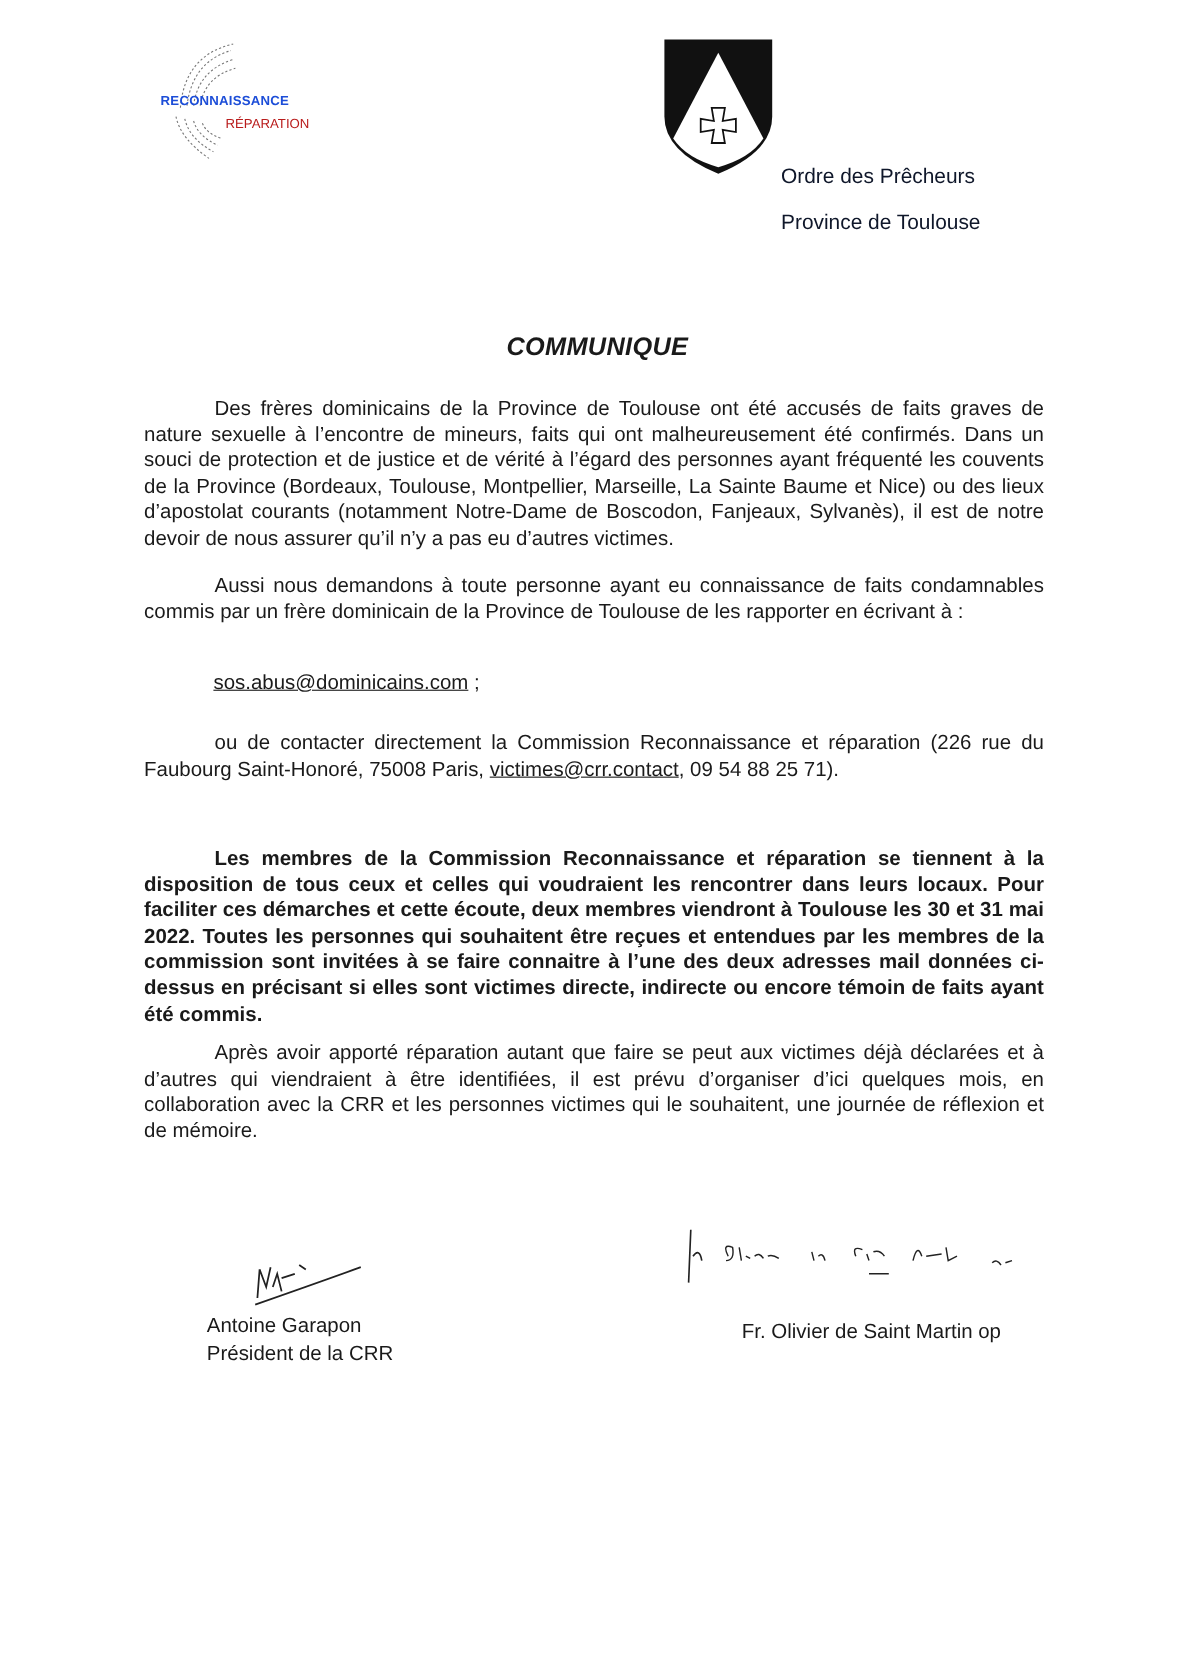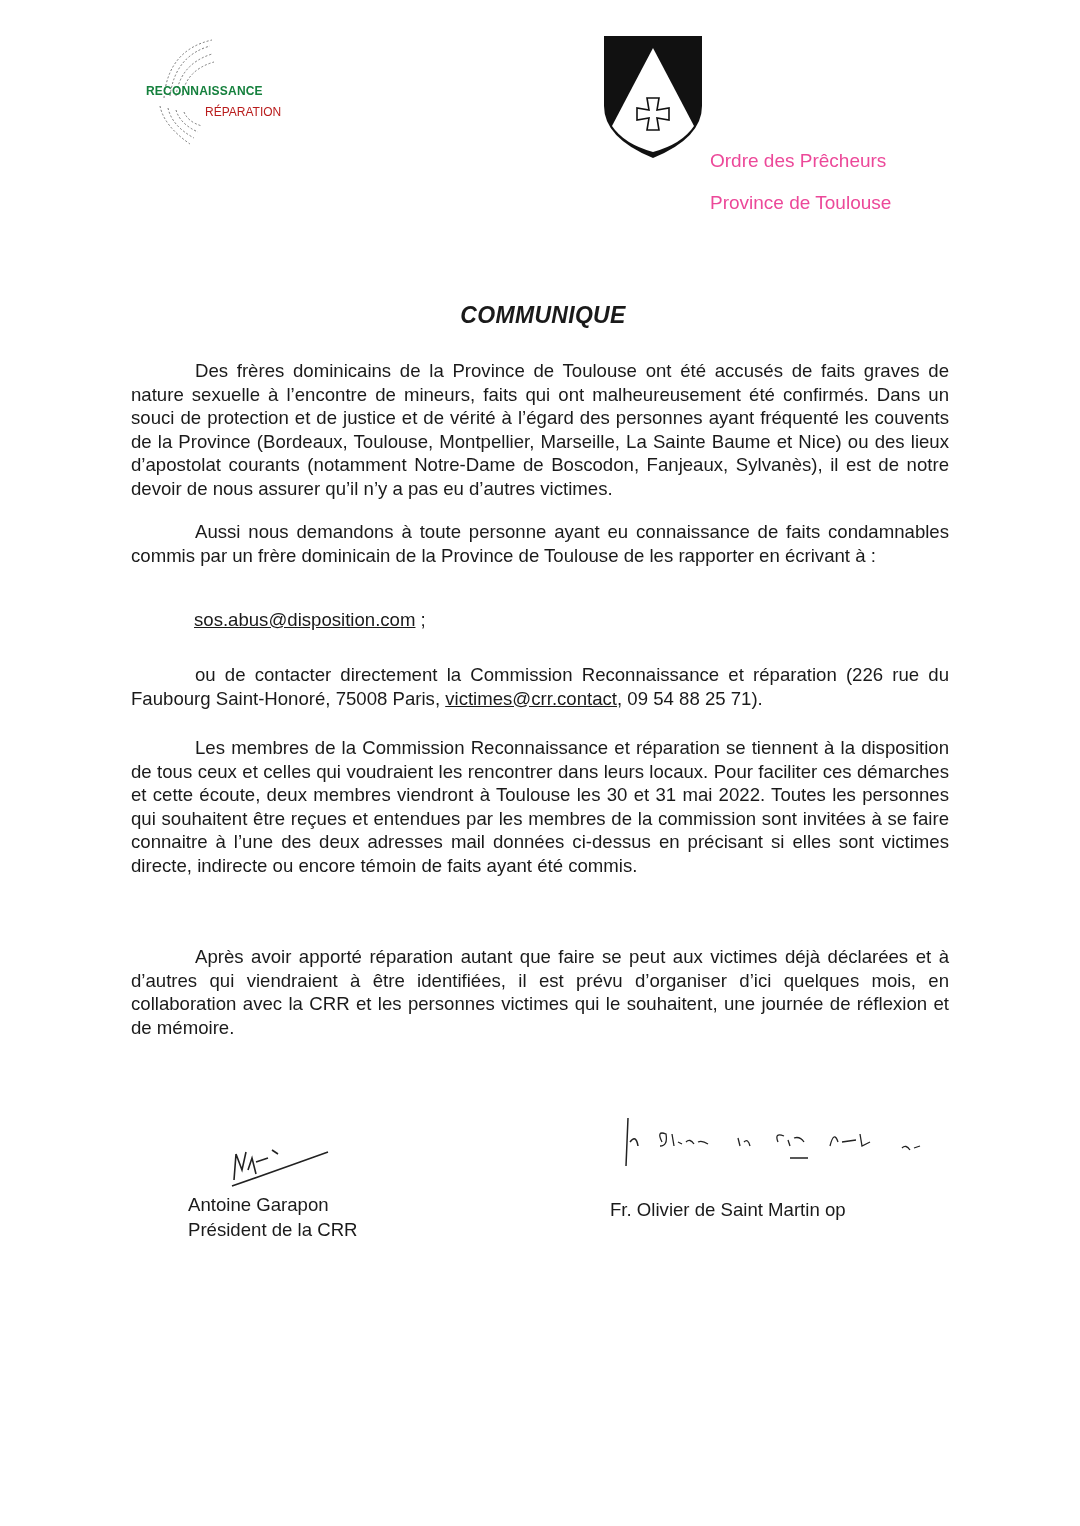--- a/index.html
+++ b/index.html
@@ -4,45 +4,45 @@
 <style>
   html, body { margin: 0; padding: 0; }
   body {
     width: 1080px; height: 1526px; background: #ffffff; position: relative; overflow: hidden;
     font-family: "Liberation Sans", sans-serif; color: #1a1a1a;
   }
   .abs { position: absolute; }
   
   .crr-logo { left: 140px; top: 36px; width: 160px; height: 115px; }
   .crr-logo svg { position: absolute; left: 10px; top: 0; }
-  .crr-line1 { position: absolute; left: 6px; top: 48px; font-size: 12px; letter-spacing: 0.2px; color: #15803d; font-weight: bold; }
+  .crr-line1 { position: absolute; left: 6px; top: 48px; font-size: 12px; letter-spacing: 0.2px; color: #1d4ed8; font-weight: bold; }
   .crr-line2 { position: absolute; left: 65px; top: 69px; font-size: 12px; color: #b91c1c; }
   
   .shield { left: 602px; top: 34px; width: 102px; height: 126px; }
-  .order-line { font-size: 19px; color: #ec4899; left: 710px; }
+  .order-line { font-size: 19px; color: #0f172a; left: 710px; }
   .order1 { top: 150px; }
   .order2 { top: 192px; }
   .title {
     left: 0; width: 1086px; text-align: center; top: 302px;
     font-size: 23px; font-weight: bold; font-style: italic; letter-spacing: 0.3px;
   }
   .para {
     left: 131px; width: 818px; font-size: 18.6px; line-height: 23.6px; text-align: justify;
   }
   .para .indent { display: inline-block; width: 64px; }
   .p1 { top: 359px; }
   .p2 { top: 520px; }
   .email-line { left: 194px; top: 609px; font-size: 18.6px; }
   .email-line a, .p3 a { color: #1a1a1a; text-decoration: underline; }
   .p3 { top: 663px; }
-  .p4 { top: 736px; }
+  .p4 { top: 768px; font-weight: bold; }
   .p5 { top: 945px; }
   .sig-block { font-size: 18.6px; line-height: 25px; }
   .sig-left { left: 188px; top: 1192px; }
-  .sig-right { left: 610px; top: 1197px; width: 300px; text-align: left; }
+  .sig-right { left: 610px; top: 1197px; width: 300px; text-align: right; }
   .sig-scrawl { position: absolute; }
 </style>
 </head>
 <body>
 
 <div class="abs crr-logo">
   <svg width="90" height="115" viewBox="0 0 90 115">
     <g fill="none" stroke="#777" stroke-width="1" stroke-dasharray="2 2">
       <path d="M20 60 Q25 20 60 10"></path>
       <path d="M14 62 Q18 14 62 4"></path>
@@ -70,21 +70,21 @@
 <div class="abs order-line order1">Ordre des Prêcheurs</div>
 <div class="abs order-line order2">Province de Toulouse</div>
 
 <div class="abs title">COMMUNIQUE</div>
 
 <div class="abs para p1"><span class="indent"></span><span>Des frères dominicains de la Province de Toulouse ont été accusés de faits graves de nature sexuelle à l’encontre de mineurs, faits qui ont malheureusement été confirmés. Dans un souci de protection et de justice et de vérité à l’égard des personnes ayant fréquenté les couvents de la Province (Bordeaux, Toulouse, Montpellier, Marseille, La Sainte Baume et Nice) ou des lieux d’apostolat courants (notamment Notre-Dame de Boscodon, Fanjeaux, Sylvanès), il est de notre devoir de nous assurer qu’il n’y a pas eu d’autres victimes.</span></div>
 
 <div class="abs para p2"><span class="indent"></span><span>Aussi nous demandons à toute personne ayant eu connaissance de faits condamnables commis par un frère dominicain de la Province de Toulouse de les rapporter en écrivant à :</span></div>
 
 <div class="abs email-line">
-  <a>sos.abus@disposition.com</a><span> ;</span>
+  <a>sos.abus@dominicains.com</a><span> ;</span>
 </div>
 
 <div class="abs para p3"><span class="indent"></span><span>ou de contacter directement la Commission Reconnaissance et réparation (226 rue du Faubourg Saint-Honoré, 75008 Paris, </span><a>victimes@crr.contact</a><span>, 09 54 88 25 71).</span></div>
 
 <div class="abs para p4"><span class="indent"></span><span>Les membres de la Commission Reconnaissance et réparation se tiennent à la disposition de tous ceux et celles qui voudraient les rencontrer dans leurs locaux. Pour faciliter ces démarches et cette écoute, deux membres viendront à Toulouse les 30 et 31 mai 2022. Toutes les personnes qui souhaitent être reçues et entendues par les membres de la commission sont invitées à se faire connaitre à l’une des deux adresses mail données ci-dessus en précisant si elles sont victimes directe, indirecte ou encore témoin de faits ayant été commis.</span></div>
 
 <div class="abs para p5"><span class="indent"></span><span>Après avoir apporté réparation autant que faire se peut aux victimes déjà déclarées et à d’autres qui viendraient à être identifiées, il est prévu d’organiser d’ici quelques mois, en collaboration avec la CRR et les personnes victimes qui le souhaitent, une journée de réflexion et de mémoire.</span></div>
 
 <svg class="sig-scrawl" style="left:228px;top:1140px;" width="110" height="50" viewBox="0 0 110 50">
   <path d="M6 40 L8 14 M8 14 L14 30 L18 12 M20 30 L24 18 L28 34 M28 22 L40 18 M44 10 L50 14 M4 46 Q50 30 100 12" fill="none" stroke="#222" stroke-width="1.6"></path>

